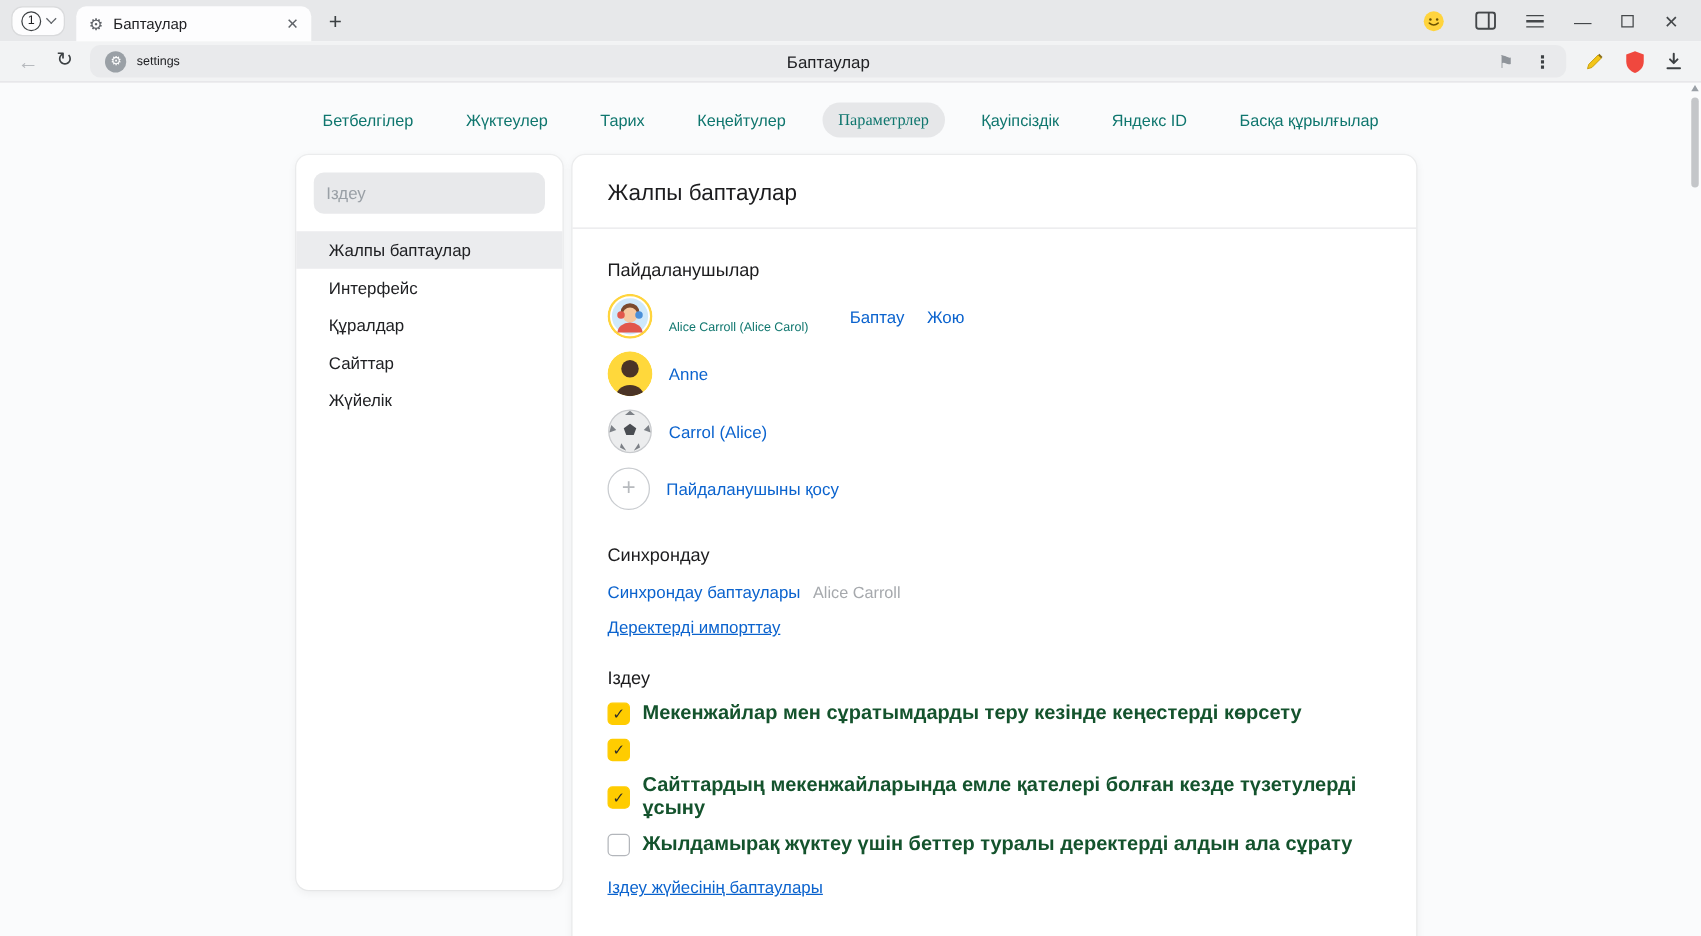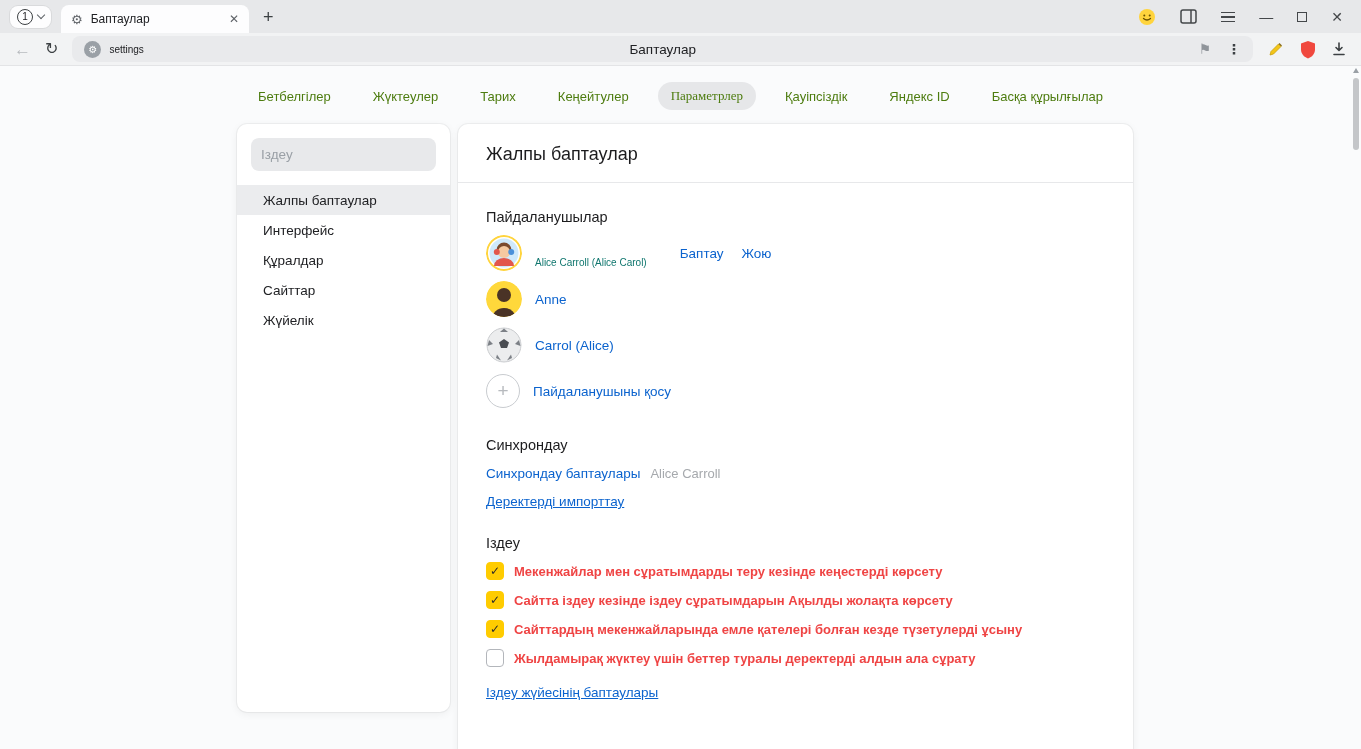--- a/index.html
+++ b/index.html
@@ -41,21 +41,21 @@
   .site-badge { width:17px; height:17px; border-radius:50%; background:#9aa0a6; color:#fff;
     font-size:10px; display:flex; align-items:center; justify-content:center; z-index:1; }
   .url { font-size:10px; color:#202124; z-index:1; }
   .omni-title { position:absolute; left:0; right:0; text-align:center; font-size:13.5px; color:#202124; }
   .omni-right { margin-left:auto; display:flex; align-items:center; gap:16px; z-index:1; }
   .flag { color:#8f949a; font-size:14px; line-height:1; }
   .kebab { color:#3c4043; font-size:14px; font-weight:bold; line-height:1; }
 
   
   .navrow { display:flex; justify-content:center; align-items:center; gap:16px; margin-top:16px;
-    font-size:13px; color:#4d7c0f; }
+    font-size:13px; color:#0f766e; }
   .nav-tab { padding:6px 13px; border-radius:16px; white-space:nowrap; }
   .nav-tab.on { background:#e6e7e9;font-family:Liberation Serif, serif; }
 
   
   .cards { display:flex; align-items:flex-start; gap:8px; margin:14px 0 0 237px; }
   .card { background:#fff; box-shadow:0 0 0 1px rgba(0,0,0,.045), 0 2px 8px rgba(0,0,0,.06); }
   .sidebar-card { width:213px; border-radius:10px; padding:14px 0 18px; height:588px; }
   .search { display:block; width:185px; margin:0 14px 14px; height:33px; background:#e8e9eb;
     border:none; border-radius:8px; padding:0 10px; font-size:13.5px; color:#202124;
     font-family:inherit; outline:none; }
@@ -76,21 +76,21 @@
   .user-name { font-size:10px; color:#0f766e;margin-top:19px; }
   .gap18 { display:flex; gap:18px; margin-left:20px; }
   .sync-row { display:flex; align-items:center; gap:10px; margin:13px 0; }
   .note { color:#a6a9ad; font-size:13px; }
   .opt-row { display:flex; align-items:center; gap:10px; margin:11px 0; }
   .checkbox { width:18px; height:18px; border-radius:4px; background:#fff; border:1px solid #b3b6bb;
     display:flex; align-items:center; justify-content:center; flex:none; }
   .checkbox.on { background:#ffcc00; border-color:#ffcc00; }
   .checkbox .mark { display:none; font-size:12px; font-weight:bold; color:#2b2b2b; line-height:1; }
   .checkbox.on .mark { display:block; }
-  .opt-label { font-size:13px; font-weight:600; color:#ef4444; }
+  .opt-label { font-size:16px; font-weight:600; color:#14532d; }
   .footer-link { margin:16px 0 0; }
 
   
   .scrollbar { position:absolute; right:0; top:66px; bottom:0; width:10px; }
   .scroll-arrow { position:absolute; top:2px; right:2px; width:0; height:0;
     border-left:3.5px solid transparent; border-right:3.5px solid transparent; border-bottom:5px solid #9aa0a6; }
   .scroll-thumb { position:absolute; top:12px; right:2px; width:6px; height:72px; background:#c4c6c9; border-radius:3px; }
 </style>
 </head>
 <body>
@@ -242,21 +242,20 @@
       <div class="opt-row">
         <span class="checkbox on">
             <span class="mark">✓</span>
           </span>
         <span class="opt-label">Мекенжайлар мен сұратымдарды теру кезінде кеңестерді көрсету</span>
       </div>
       <div class="opt-row">
         <span class="checkbox on">
             <span class="mark">✓</span>
           </span>
-        <span class="opt-label">Сайтта іздеу кезінде іздеу сұратымдарын Ақылды жолақта көрсету</span>
       </div>
       <div class="opt-row">
         <span class="checkbox on">
             <span class="mark">✓</span>
           </span>
         <span class="opt-label">Сайттардың мекенжайларында емле қателері болған кезде түзетулерді ұсыну</span>
       </div>
       <div class="opt-row">
         <span class="checkbox"></span>
         <span class="opt-label">Жылдамырақ жүктеу үшін беттер туралы деректерді алдын ала сұрату</span>

